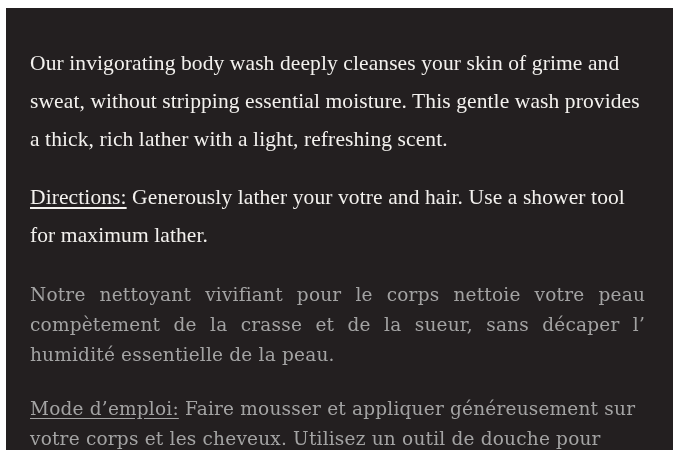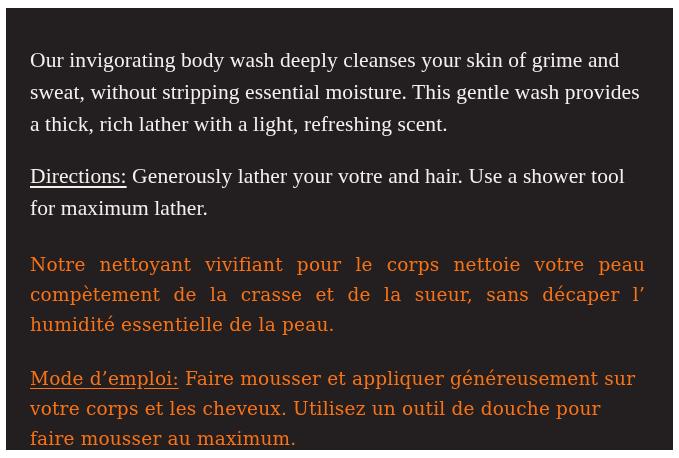--- a/index.html
+++ b/index.html
@@ -24,35 +24,35 @@
     background: #231f20;
     box-sizing: border-box;
     padding: 36px 28px 20px 24px;
   }
   .block {
     color: #f4f2ef;
   }
   .para-en {
     font-family: "Liberation Serif", serif;
     font-size: 21.5px;
-    line-height: 32px;
+    line-height: 38px;
     letter-spacing: 0.1px;
     margin: 0 0 6px 0;
     color: #f3f1ee;
   }
   .para-en.directions {
     margin-top: 20px;
   }
   .para-fr {
     font-family: "DejaVu Serif", serif;
     font-size: 18.5px;
     line-height: 30px;
     letter-spacing: 0.2px;
     margin: 0;
-    color: #f97316;
+    color: #a3a3a3;
   }
   .gap-fr {
     margin-top: 26px;
   }
   .gap-fr2 {
     margin-top: 24px;
   }
   .lead {
     text-decoration: underline;
     text-underline-offset: 3px;

